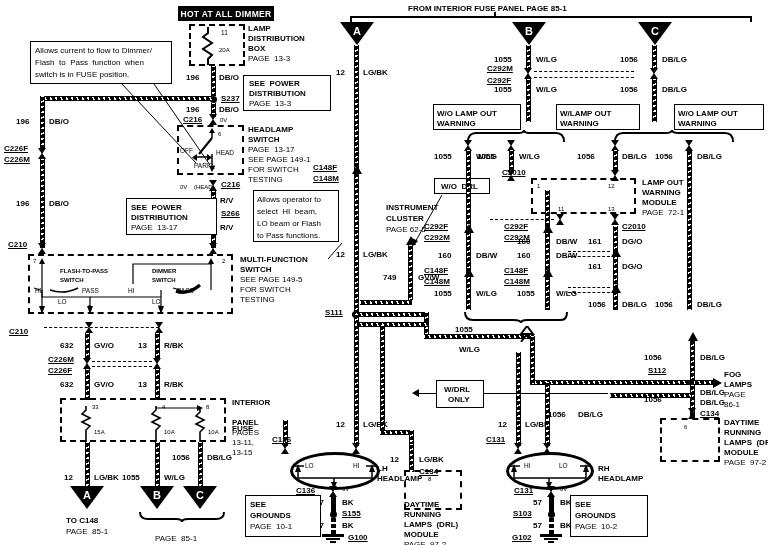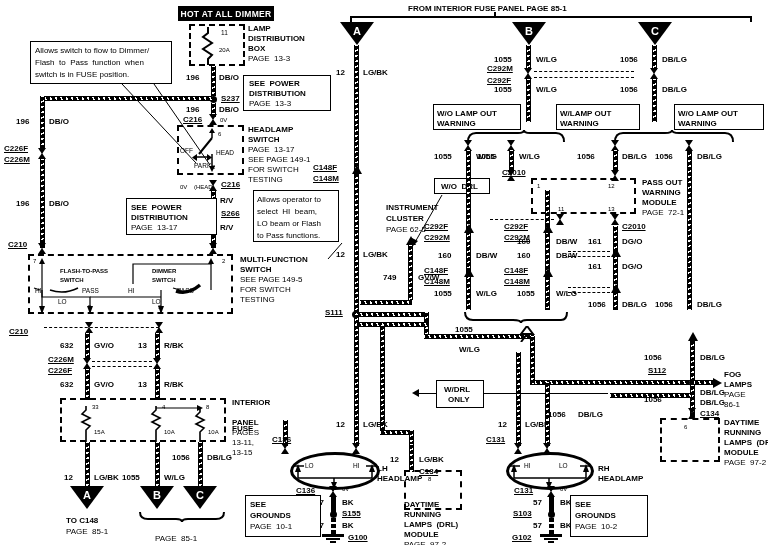--- a/index.html
+++ b/index.html
@@ -140,21 +140,21 @@
   <div class="t b" style="left:220px;top:196px;">R/V</div>
 
   <div class="splice" style="left:210px;top:211px;"></div>
   <div class="t u" style="left:221px;top:209px;">S266</div>
 
   <div class="w wv hv" style="left:211px;top:218px;width:5px;height:30px;"></div>
   <div class="t b" style="left:196px;top:223px;">15</div>
   <div class="t b" style="left:220px;top:223px;">R/V</div>
 
   <div class="box" style="left:30px;top:41px;width:142px;height:43px;"></div>
-  <div class="t" style="left:35px;top:46px;">Allows switch to flow to Dimmer/</div>
+  <div class="t" style="left:35px;top:46px;">Allows current to flow to Dimmer/</div>
   <div class="t" style="left:35px;top:58px;">Flash  to  Pass  function  when</div>
   <div class="t" style="left:35px;top:70px;">switch is in FUSE position.</div>
   <svg style="position:absolute;left:110px;top:83px;" width="110" height="85">
     <path d="M44 1 L100 82" stroke="#000" stroke-width="1" fill="none"></path>
     <path d="M12 1 L86 80" stroke="#000" stroke-width="1" fill="none"></path>
   </svg>
 
   <div class="box" style="left:253px;top:190px;width:86px;height:52px;"></div>
   <div class="t" style="left:257px;top:195px;">Allows operator to</div>
   <div class="t" style="left:257px;top:207px;">select  HI  beam,</div>
@@ -392,21 +392,21 @@
   <div class="t b" style="left:477px;top:152px;">1055</div>
   <div class="t b" style="left:519px;top:152px;">W/LG</div>
   <div class="t u" style="left:502px;top:168px;">C2010</div>
   <div class="pin" style="left:507px;top:170px;"></div>
 
   <div class="dash" style="left:531px;top:178px;width:105px;height:36px;"></div>
   <div class="t xs" style="left:537px;top:183px;">1</div>
   <div class="t xs" style="left:608px;top:183px;">12</div>
   <div class="t xs" style="left:558px;top:206px;">11</div>
   <div class="t xs" style="left:608px;top:206px;">13</div>
-  <div class="t b" style="left:642px;top:178px;">PASS OUT</div>
+  <div class="t b" style="left:642px;top:178px;">LAMP OUT</div>
   <div class="t b" style="left:642px;top:188px;">WARNING</div>
   <div class="t b" style="left:642px;top:198px;">MODULE</div>
   <div class="t" style="left:642px;top:208px;">PAGE  72-1</div>
 
   <div class="pin" style="left:611px;top:170px;"></div>
   <div class="pin" style="left:556px;top:214px;"></div>
   <div class="pin" style="left:611px;top:214px;"></div>
   <div class="t u" style="left:622px;top:222px;">C2010</div>
   <div class="dashline" style="left:490px;top:219px;width:64px;"></div>
 

